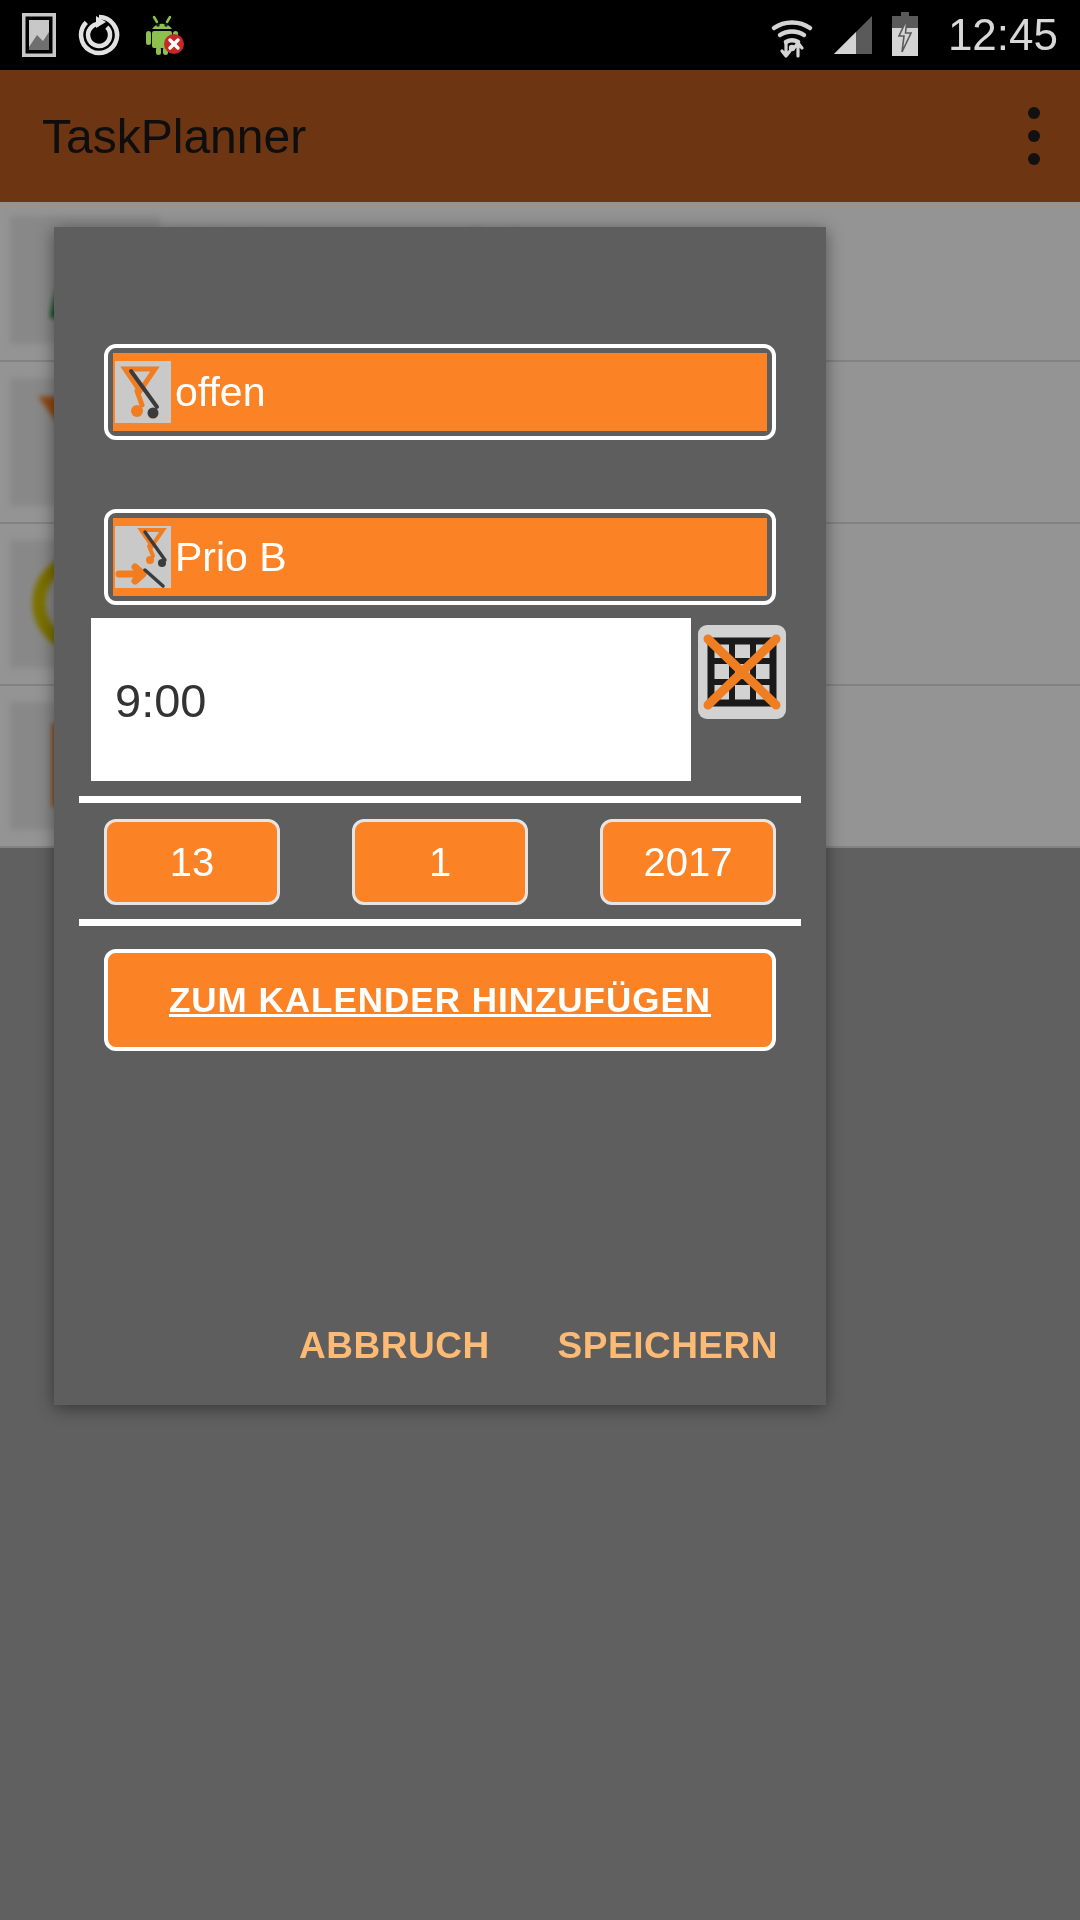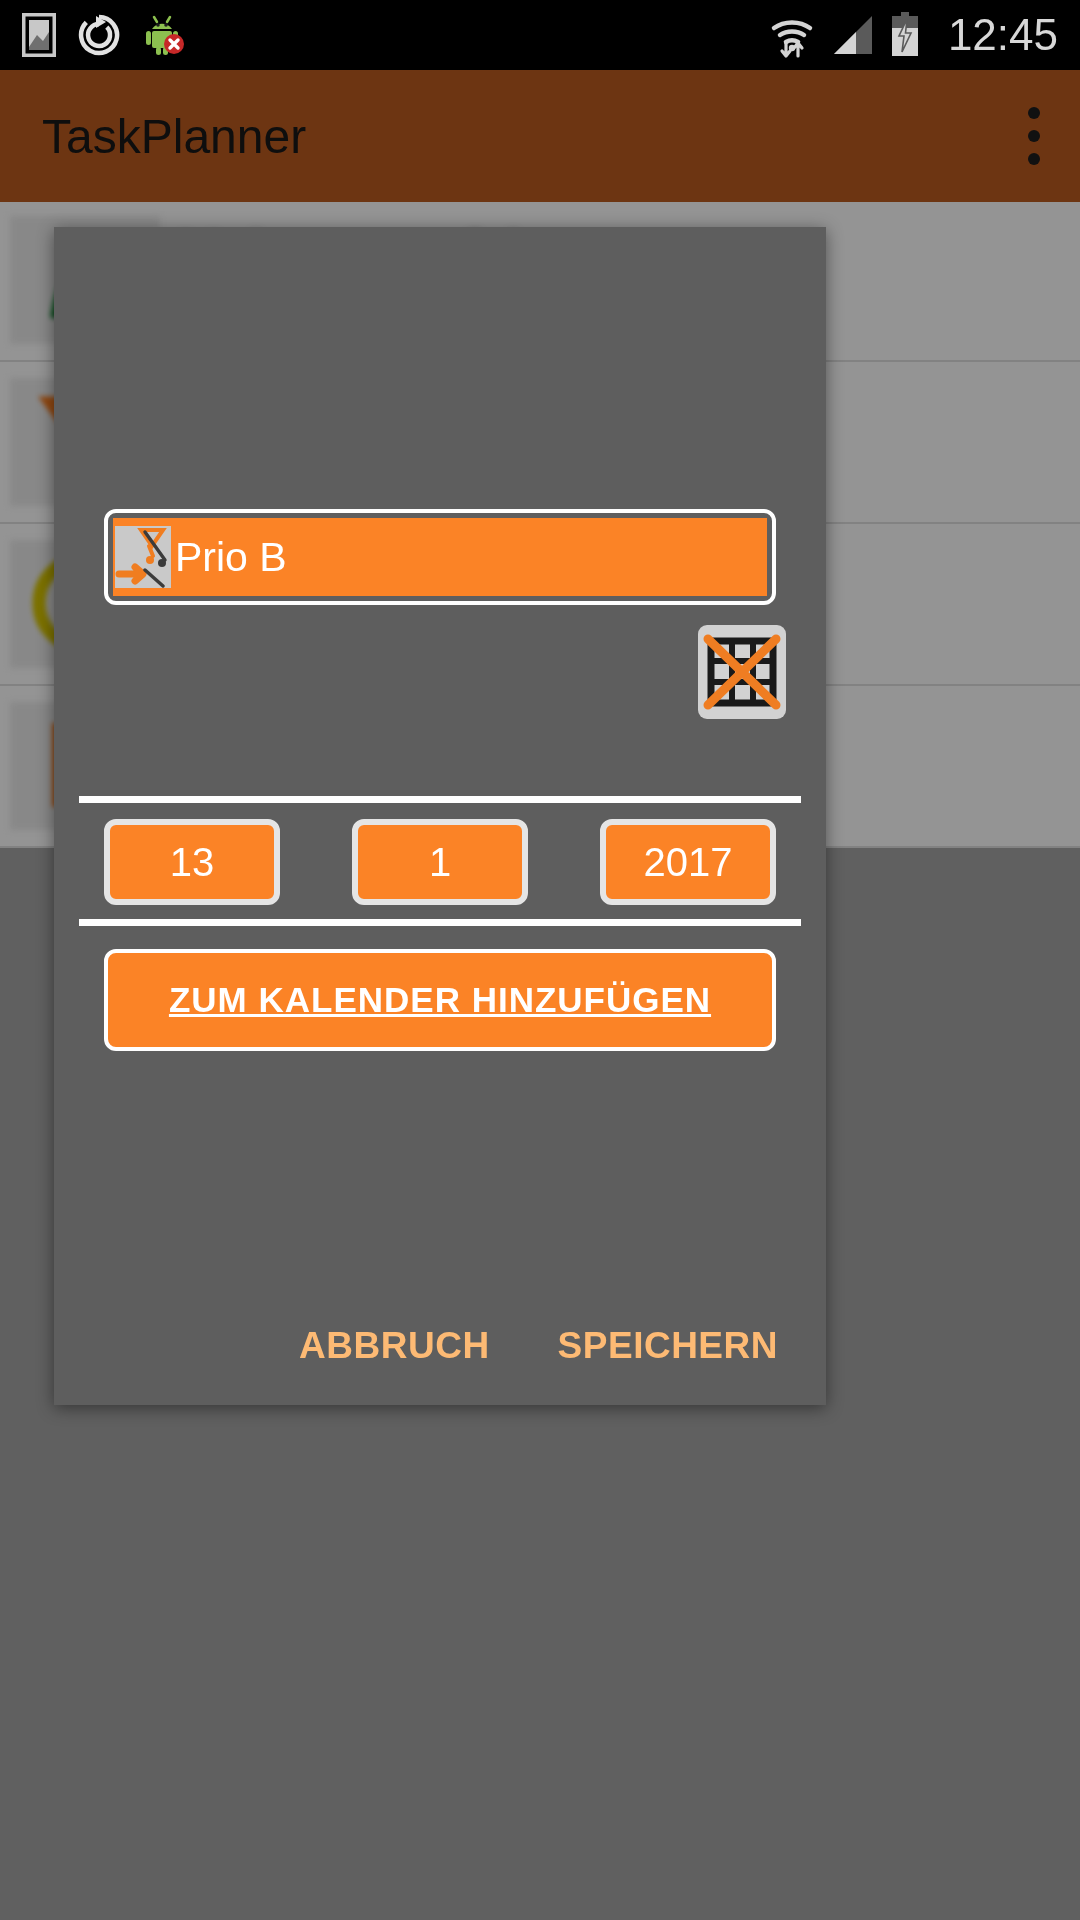--- a/index.html
+++ b/index.html
@@ -236,21 +236,21 @@
     top: 592px;
     width: 672px;
     height: 86px;
     display: flex;
     justify-content: space-between;
   }
   .date-btn {
     width: 176px;
     height: 86px;
     background: #fb8326;
-    border: 6px solid #e5e5e5;
+    border: 3px solid #e5e5e5;
     border-radius: 12px;
     box-sizing: border-box;
     display: flex;
     align-items: center;
     justify-content: center;
     color: #ffffff;
     font-size: 40px;
   }
 
   
@@ -407,38 +407,55 @@
 
   <div class="bg-sep" style="top:644px"></div>
   <div class="bg-lower"></div>
 </div>
 
 <div class="scrim"></div>
 
 <div class="dialog">
 
 
+  <div class="spinner s1">
+    <div class="spinner-inner">
+      <span class="spinner-icon">
+        <svg width="56" height="62" viewBox="0 0 56 62">
+          <path d="M10 8 L40 8 L25 30 Z" fill="none" stroke="#f07d20" stroke-width="5"></path>
+          <path d="M22 30 L27 44" stroke="#f07d20" stroke-width="5" stroke-linecap="round"></path>
+          <circle cx="22" cy="50" r="6" fill="#f07d20"></circle>
+          <path d="M16 10 L42 46" stroke="#3b3b3b" stroke-width="4" stroke-linecap="round"></path>
+          <circle cx="38" cy="52" r="5.5" fill="#3b3b3b"></circle>
+        </svg>
+      </span>
+      <span class="spinner-label">offen</span>
+    </div>
+  </div>
 
   <div class="spinner s2">
     <div class="spinner-inner">
       <span class="spinner-icon">
         <svg width="56" height="62" viewBox="0 0 56 62">
           <path d="M26 4 L48 4 L37 20 Z" fill="none" stroke="#f07d20" stroke-width="4"></path>
           <path d="M34 20 L38 30" stroke="#f07d20" stroke-width="4" stroke-linecap="round"></path>
           <circle cx="35" cy="34" r="4" fill="#f07d20"></circle>
           <path d="M30 6 L50 34" stroke="#3b3b3b" stroke-width="3.4" stroke-linecap="round"></path>
           <circle cx="47" cy="37" r="4" fill="#3b3b3b"></circle>
           <path d="M4 48 L26 48 M20 41 L28 48 L20 55" fill="none" stroke="#f07d20" stroke-width="7" stroke-linecap="round" stroke-linejoin="round"></path>
           <path d="M30 44 L48 60" stroke="#3b3b3b" stroke-width="3.4" stroke-linecap="round"></path>
         </svg>
       </span>
       <span class="spinner-label">Prio B</span>
     </div>
   </div>
 
+  <div class="time-field">
+    <span class="time-value">9:00</span>
+  </div>
 
   <div class="cal-remove-btn">
     <svg width="88" height="94" viewBox="0 0 88 94">
       <rect x="13" y="16" width="62" height="62" fill="none" stroke="#1a1a1a" stroke-width="7"></rect>
       <path d="M13 36 L75 36 M13 57 L75 57 M34 16 L34 78 M55 16 L55 78" stroke="#1a1a1a" stroke-width="6"></path>
       <path d="M10 14 L78 80 M78 14 L10 80" stroke="#ef7d22" stroke-width="9" stroke-linecap="round"></path>
     </svg>
   </div>
 
   <div class="hr h1"></div>

